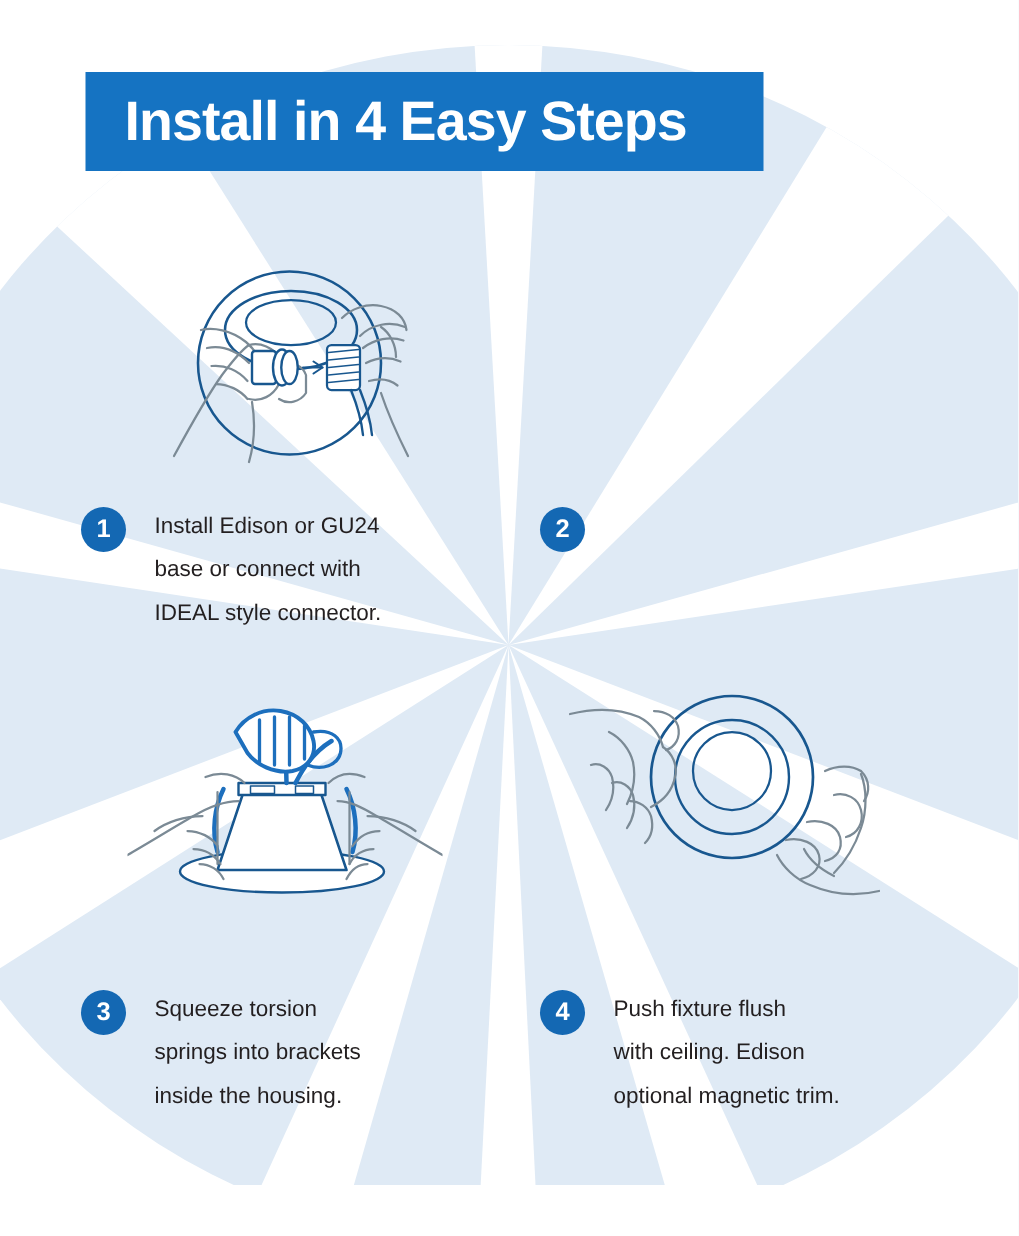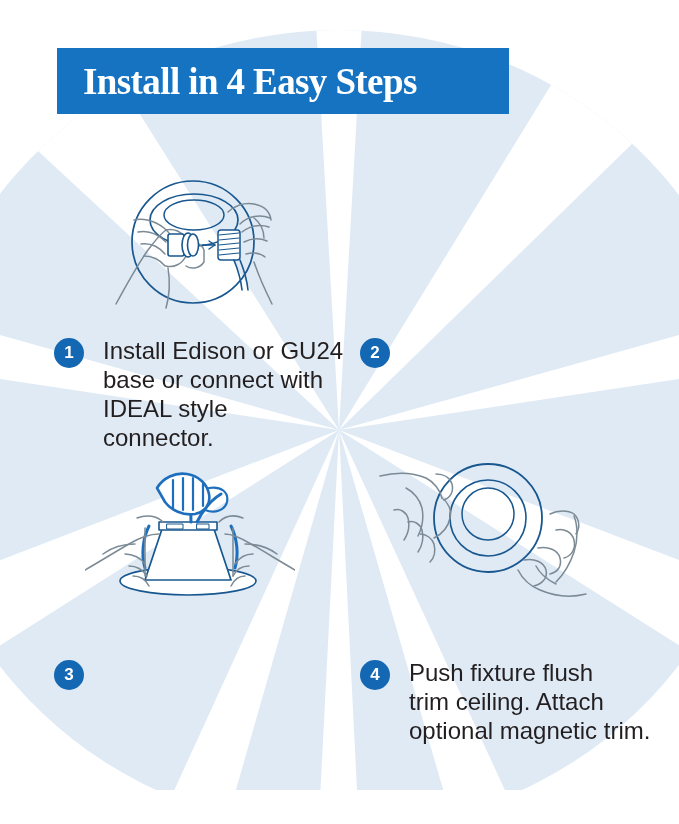--- a/index.html
+++ b/index.html
@@ -40,21 +40,21 @@
     display: flex;
     align-items: center;
   }
   #title-text {
     color: #ffffff;
     font-size: 37px;
     font-weight: bold;
     letter-spacing: -0.6px;
     margin-left: 26px;
     white-space: nowrap;
-    font-family: Liberation Serif, serif;
+    font-family: Liberation Sans, sans-serif;
   }
 
   .caption {
     position: absolute;
     display: flex;
     align-items: flex-start;
   }
   .badge {
     flex: 0 0 auto;
     width: 30px;
@@ -66,21 +66,21 @@
     font-weight: bold;
     display: flex;
     align-items: center;
     justify-content: center;
     margin-top: 2px;
     font-family: "Liberation Sans", sans-serif;
   }
   .caption-text {
     margin-left: 19px;
     color: #231f20;
-    font-size: 24px;
+    font-size: 15px;
     line-height: 29px;
     font-family: "Liberation Sans", sans-serif;
     white-space: pre-line;
   }
   
   #caption-1 { left: 54px;  top: 336px; width: 290px; }
   #caption-2 { left: 360px; top: 336px; width: 300px; }
   #caption-3 { left: 54px;  top: 658px; width: 290px; }
   #caption-4 { left: 360px; top: 658px; width: 300px; }
 
@@ -280,22 +280,25 @@
 base or connect with
 IDEAL style connector.</div>
   </div>
 
   <div class="caption" id="caption-2">
     <div class="badge">2</div>
   </div>
 
   <div class="caption" id="caption-3">
     <div class="badge">3</div>
+    <div class="caption-text">Squeeze torsion
+springs into brackets
+inside the housing.</div>
   </div>
 
   <div class="caption" id="caption-4">
     <div class="badge">4</div>
     <div class="caption-text">Push fixture flush
-trim ceiling. Attach
+with ceiling. Edison
 optional magnetic trim.</div>
   </div>
 
 </div>
 
 </body></html>

